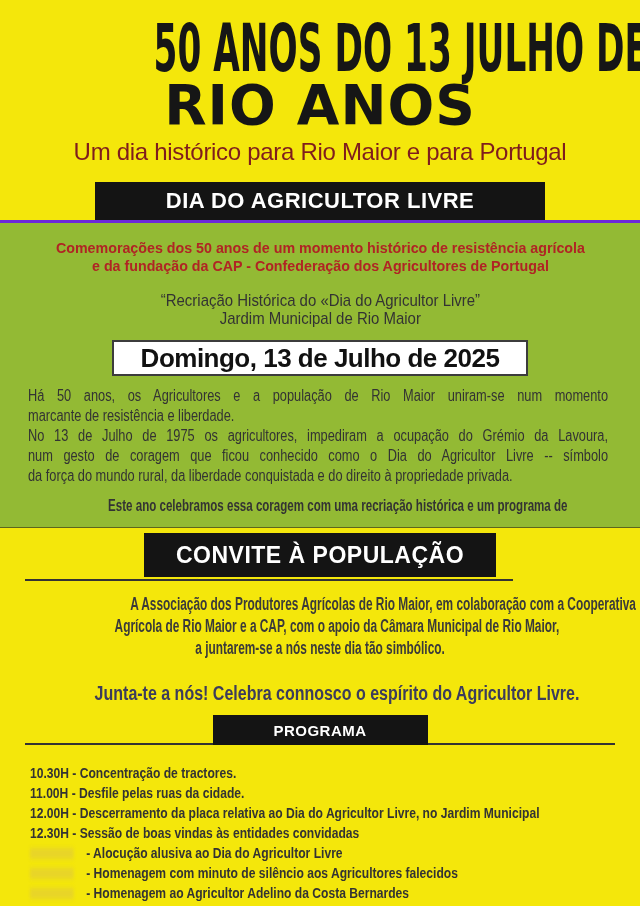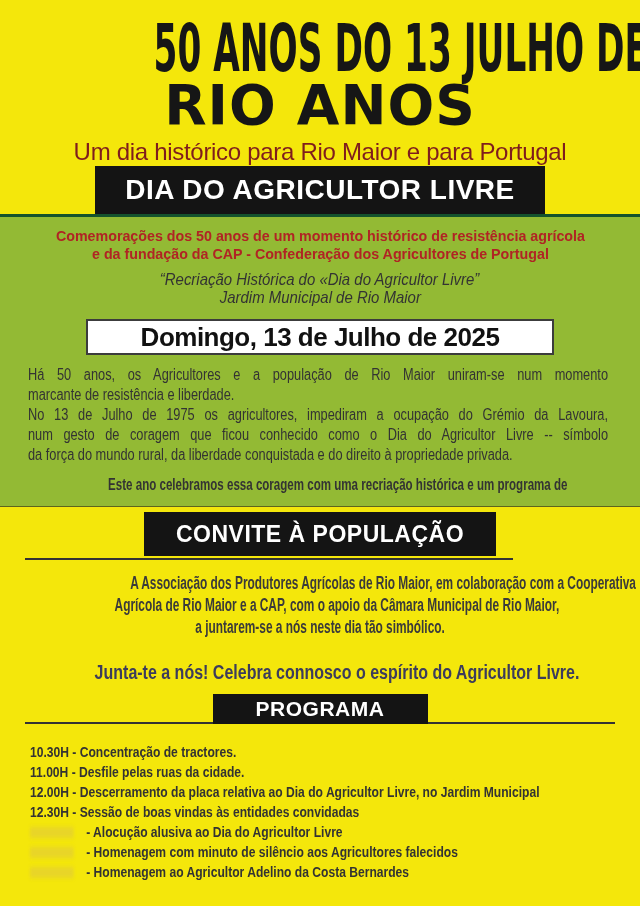--- a/index.html
+++ b/index.html
@@ -30,46 +30,46 @@
     letter-spacing:-0.3px; color:#7f1d1d; font-weight:400;
   }
 
   
   .banner {
     background:#141414; color:#fff; font-weight:bold;
     display:flex; align-items:center; justify-content:center;
     margin-left:auto; margin-right:auto;
     position:relative; z-index:2;
   }
-  .banner-dia   { width:450px; height:48px; font-size:28px; letter-spacing:0.5px; }
+  .banner-dia   { width:450px; height:38px; font-size:22px; margin-top:16px; letter-spacing:0.5px; }
   .banner-conv  { width:352px; height:44px; font-size:23px; margin-top:5px;  letter-spacing:0.5px; }
-  .banner-prog  { width:215px; height:30px; font-size:21px; margin-top:10px; letter-spacing:0.5px;text-align:center; }
+  .banner-prog  { width:215px; height:30px; font-size:15px; margin-top:10px; letter-spacing:0.5px;text-align:center; }
 
   .rule { border:0; border-top:2px solid #333; position:relative; z-index:1; }
   .rule-conv { width:488px; margin:2px 0 0 25px; }
   .rule-prog { width:590px; margin:-2px 0 0 25px; }
 
   
   .green {
     background:#93ba34;
-    border-top:3px solid #14532d;
+    border-top:3px solid #6d28d9;
     border-bottom:1px solid #5e661c;
-    padding:10px 0 11px 0;
+    padding:16px 0 11px 0;
   }
   .red-line {
     color:#b02424; font-weight:bold; font-size:15px; line-height:17px;
     white-space:nowrap; display:inline-block; transform:scaleX(0.95); transform-origin:center top;
   }
-  .recr { margin-top:8px;font-style:italic; }
+  .recr { margin-top:17px; }
   .recr-line {
     color:#333; font-size:17px; line-height:18px;
     white-space:nowrap; display:inline-block; transform:scaleX(0.88); transform-origin:center top;
   }
   .datebox {
-    width:468px; height:36px; margin:12px auto 0 auto;
+    width:416px; height:36px; margin:12px auto 0 auto;
     background:#fff; border:2px solid #3c3c3c;
     display:flex; align-items:center; justify-content:center;
     font-weight:bold; font-size:26px; color:#111; letter-spacing:-0.5px;text-align:center;
   }
   .bodytext { margin:10px 0 0 28px; width:580px; }
   .bline {
     width:725px; font-size:16px; line-height:20px; color:#333;
     white-space:normal; transform:scaleX(0.8); transform-origin:left top;
   }
   .bline.j { text-align:justify; text-align-last:justify; }

